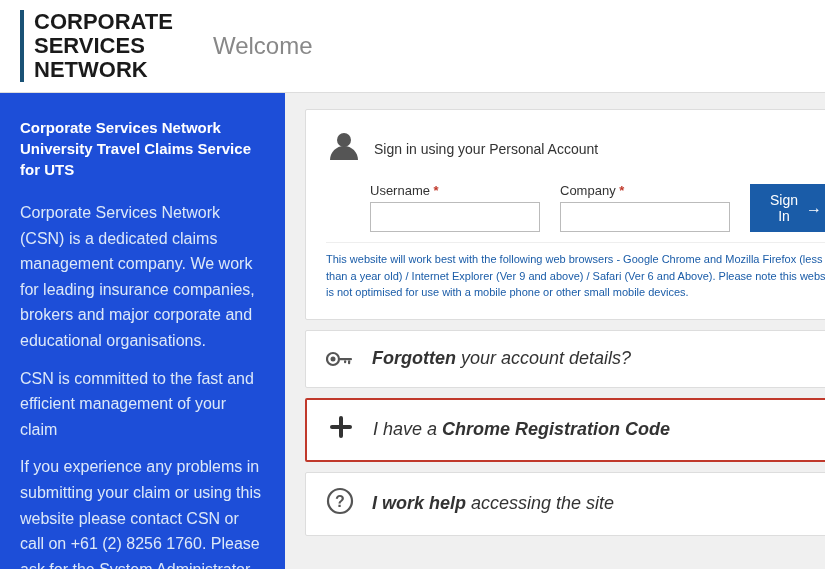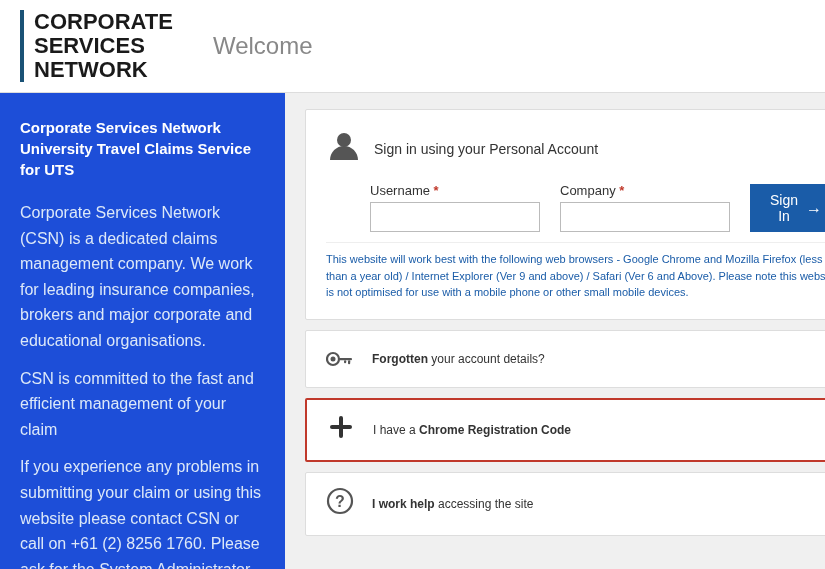--- a/index.html
+++ b/index.html
@@ -160,22 +160,23 @@
       border: 2px solid #c0392b;
     }
     .action-icon {
       font-size: 24px;
       color: #555;
       width: 32px;
       text-align: center;
       flex-shrink: 0;
     }
     .action-text {
-      font-size: 12px;
+      font-size: 18px;
       color: #333;
+      font-style: italic;
     }
     .action-text strong {
       font-weight: 700;
     }
   </style>
 </head>
 <body>
 
 <div class="header">
   <div class="logo-area">

